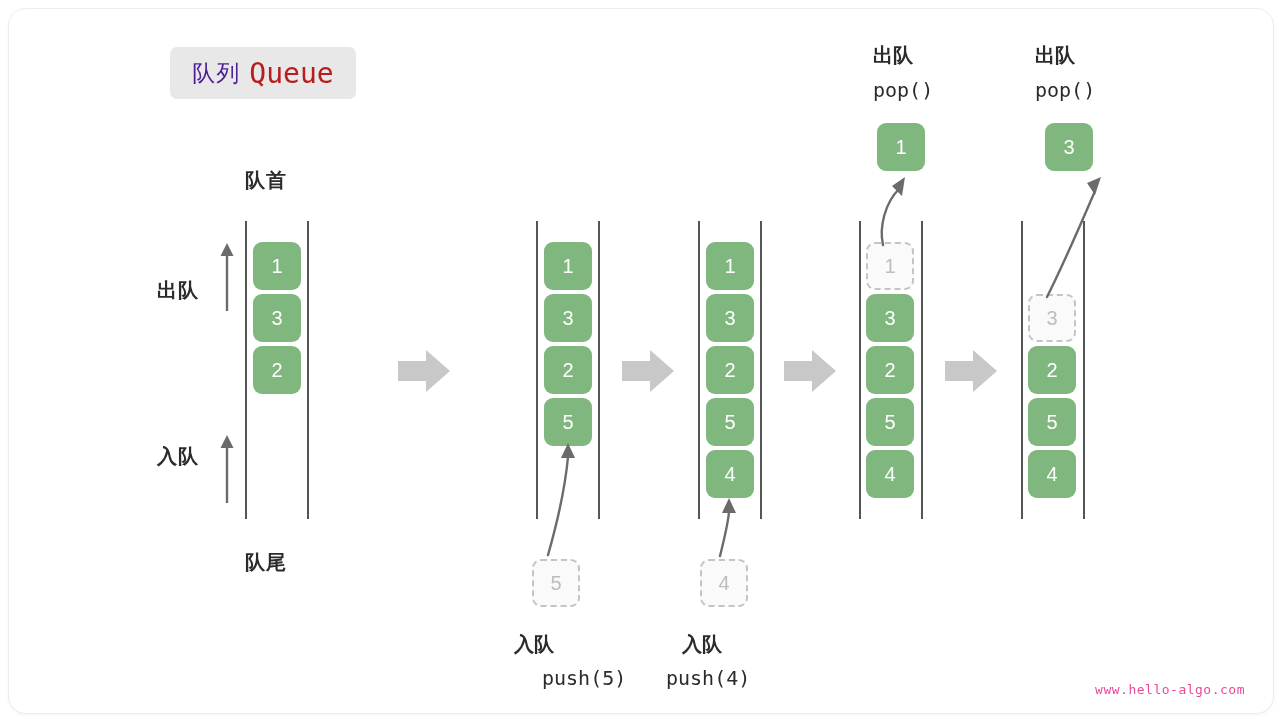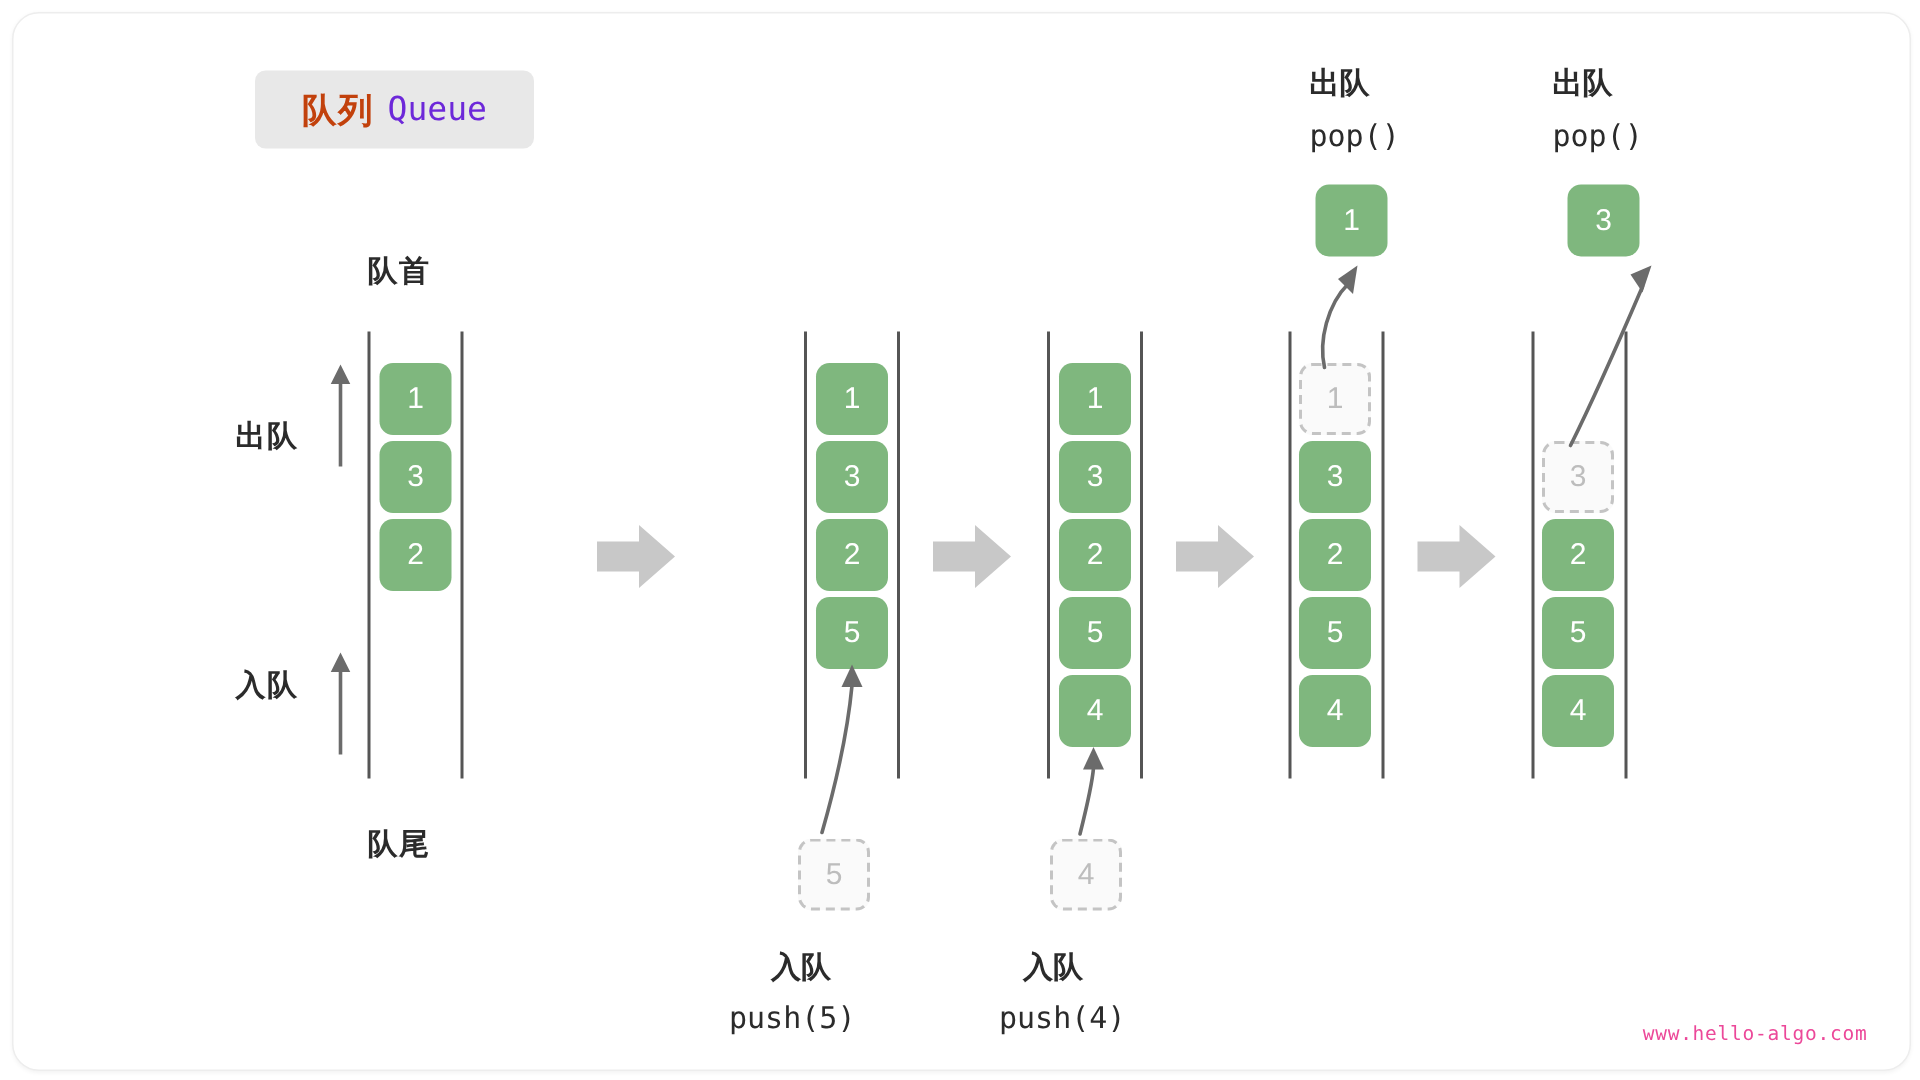--- a/index.html
+++ b/index.html
@@ -14,22 +14,22 @@
     overflow:hidden;
   }
   .abs{position:absolute;}
 
   
   #title-badge{
     left:161px;top:38px;width:186px;height:52px;
     background:#e8e8e8;border-radius:7px;
     display:flex;align-items:center;justify-content:center;gap:9px;
   }
-  #title-badge .cn{font-size:23px;font-weight:bold;color:#c2410c;letter-spacing:1px;}
-  #title-badge .en{font-family:"DejaVu Sans Mono","Liberation Mono",monospace;font-size:22px;color:#6d28d9;}
+  #title-badge .cn{font-size:23px;font-weight:normal;color:#4c1d95;letter-spacing:1px;}
+  #title-badge .en{font-family:"DejaVu Sans Mono","Liberation Mono",monospace;font-size:28px;color:#b91c1c;}
 
   
   .rail{width:2px;background:#555555;top:212px;height:298px;}
 
   
   .cell{
     width:48px;height:48px;border-radius:9px;
     display:flex;align-items:center;justify-content:center;
     font-size:20px;color:#ffffff;
     background:#7fb77e;
@@ -97,21 +97,21 @@
   <div class="abs cell" style="left:535px;top:389px;">5</div>
 
   <svg class="abs" style="left:520px;top:430px;" width="80" height="120">
     <path d="M 19 116 C 27 88, 36 50, 39 18" fill="none" stroke="#6b6b6b" stroke-width="2.4" stroke-linecap="round"></path>
     <polygon points="39,4 32,19 46,19" fill="#6b6b6b"></polygon>
   </svg>
 
   <div class="abs cell ghost" style="left:523px;top:550px;">5</div>
 
   <div class="abs op-cn" style="left:505px;top:622px;">入队</div>
-  <div class="abs op-mono" style="left:477px;top:657px;"><span>push(</span><span class="num">5</span><span>)</span></div>
+  <div class="abs op-mono" style="left:533px;top:657px;"><span>push(</span><span class="num">5</span><span>)</span></div>
 
   <svg class="abs" style="left:613px;top:341px;" width="54" height="42">
     <polygon points="0,11 28,11 28,0 52,21 28,42 28,31 0,31" fill="#c8c8c8"></polygon>
   </svg>
 
   <div class="abs rail" style="left:689px;"></div>
   <div class="abs rail" style="left:751px;"></div>
 
   <div class="abs cell" style="left:697px;top:233px;">1</div>
   <div class="abs cell" style="left:697px;top:285px;">3</div>

